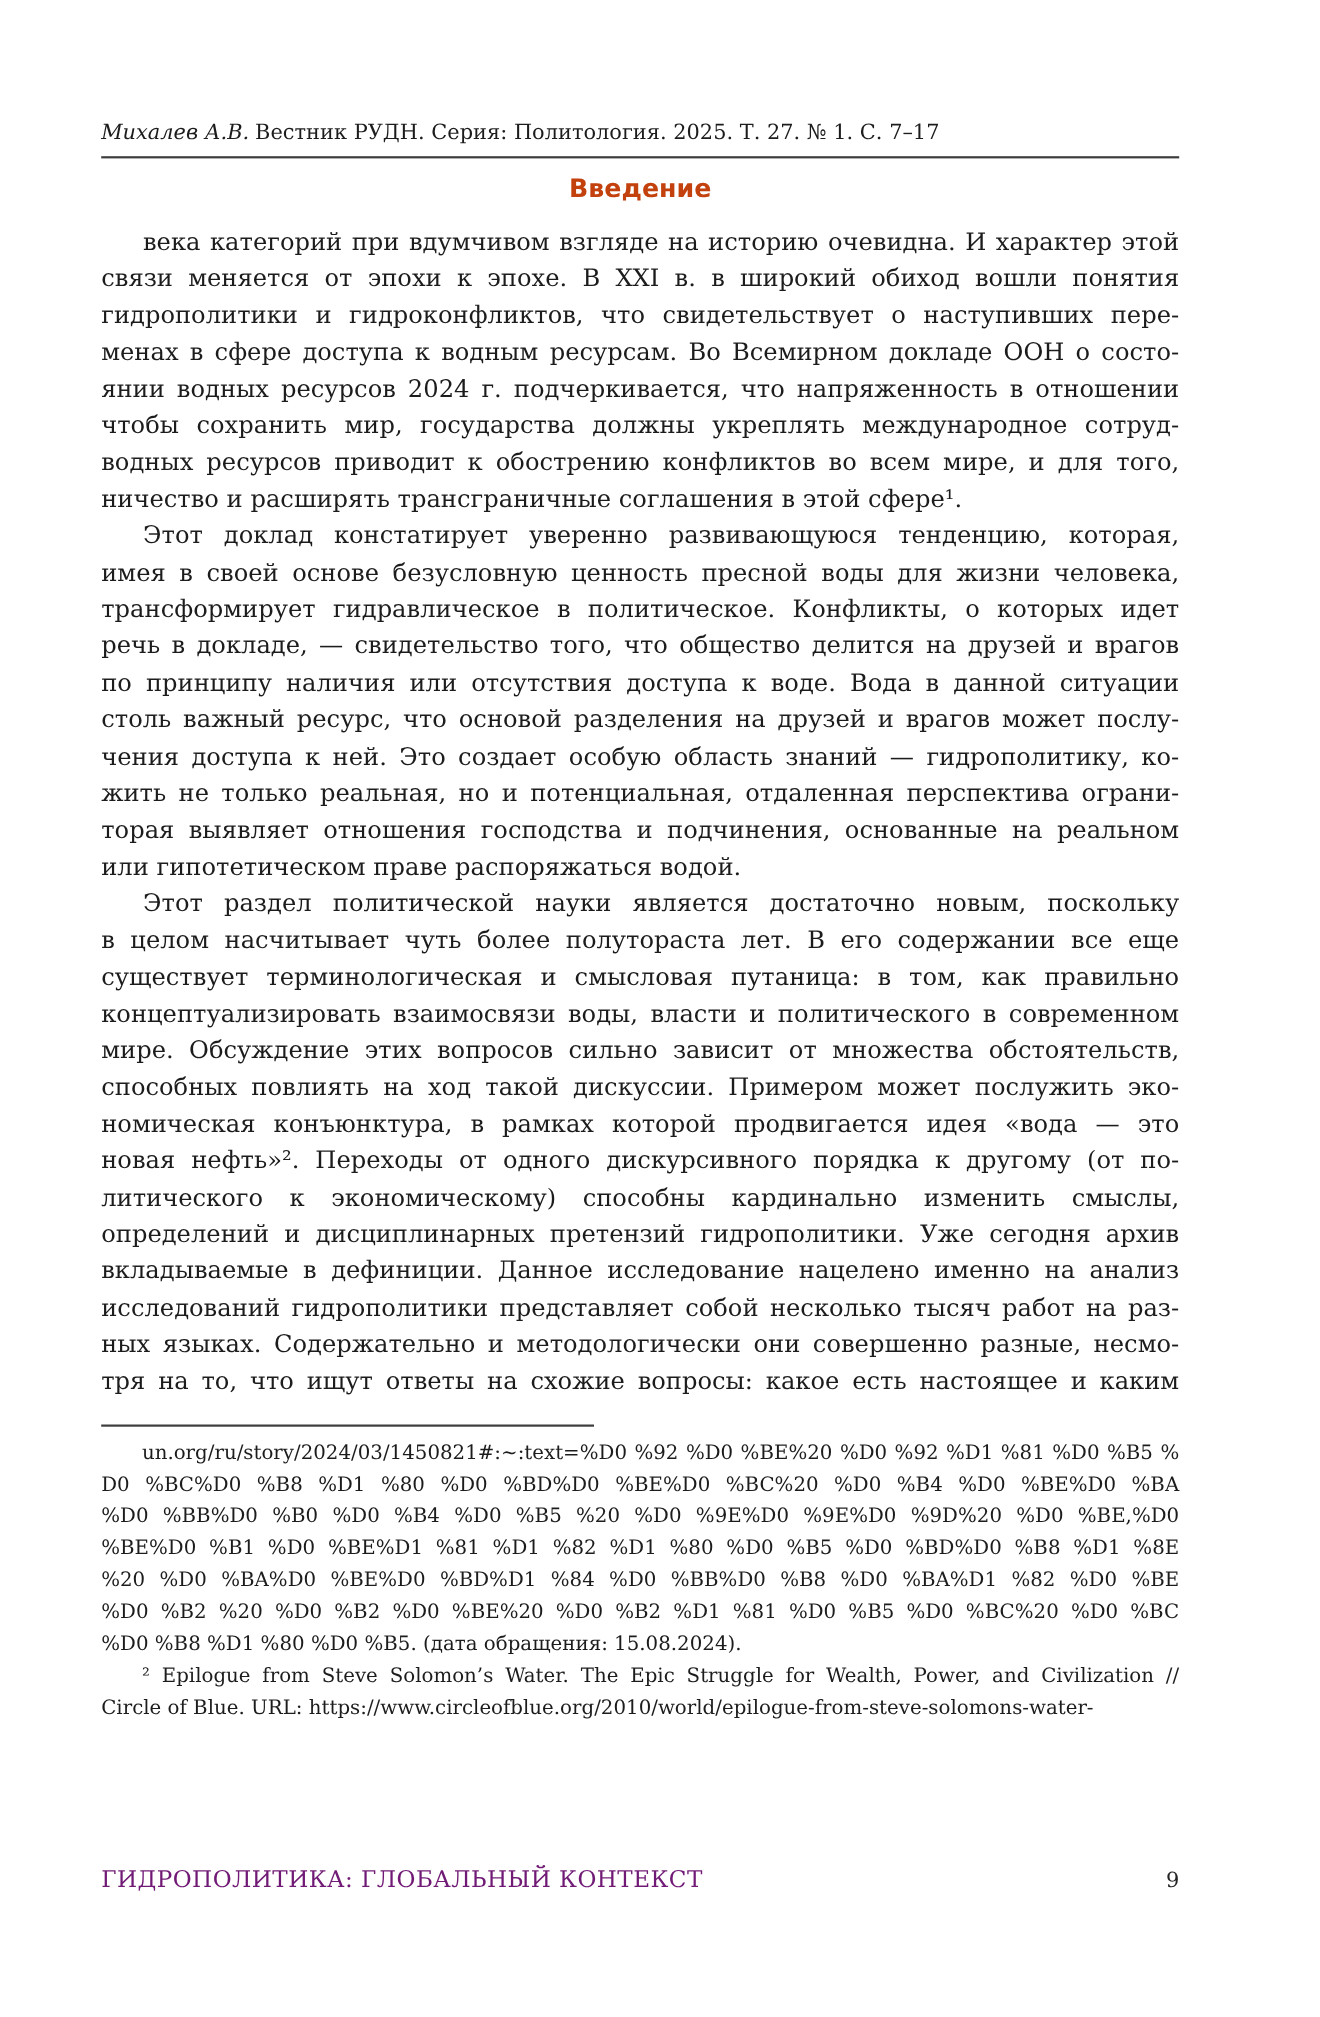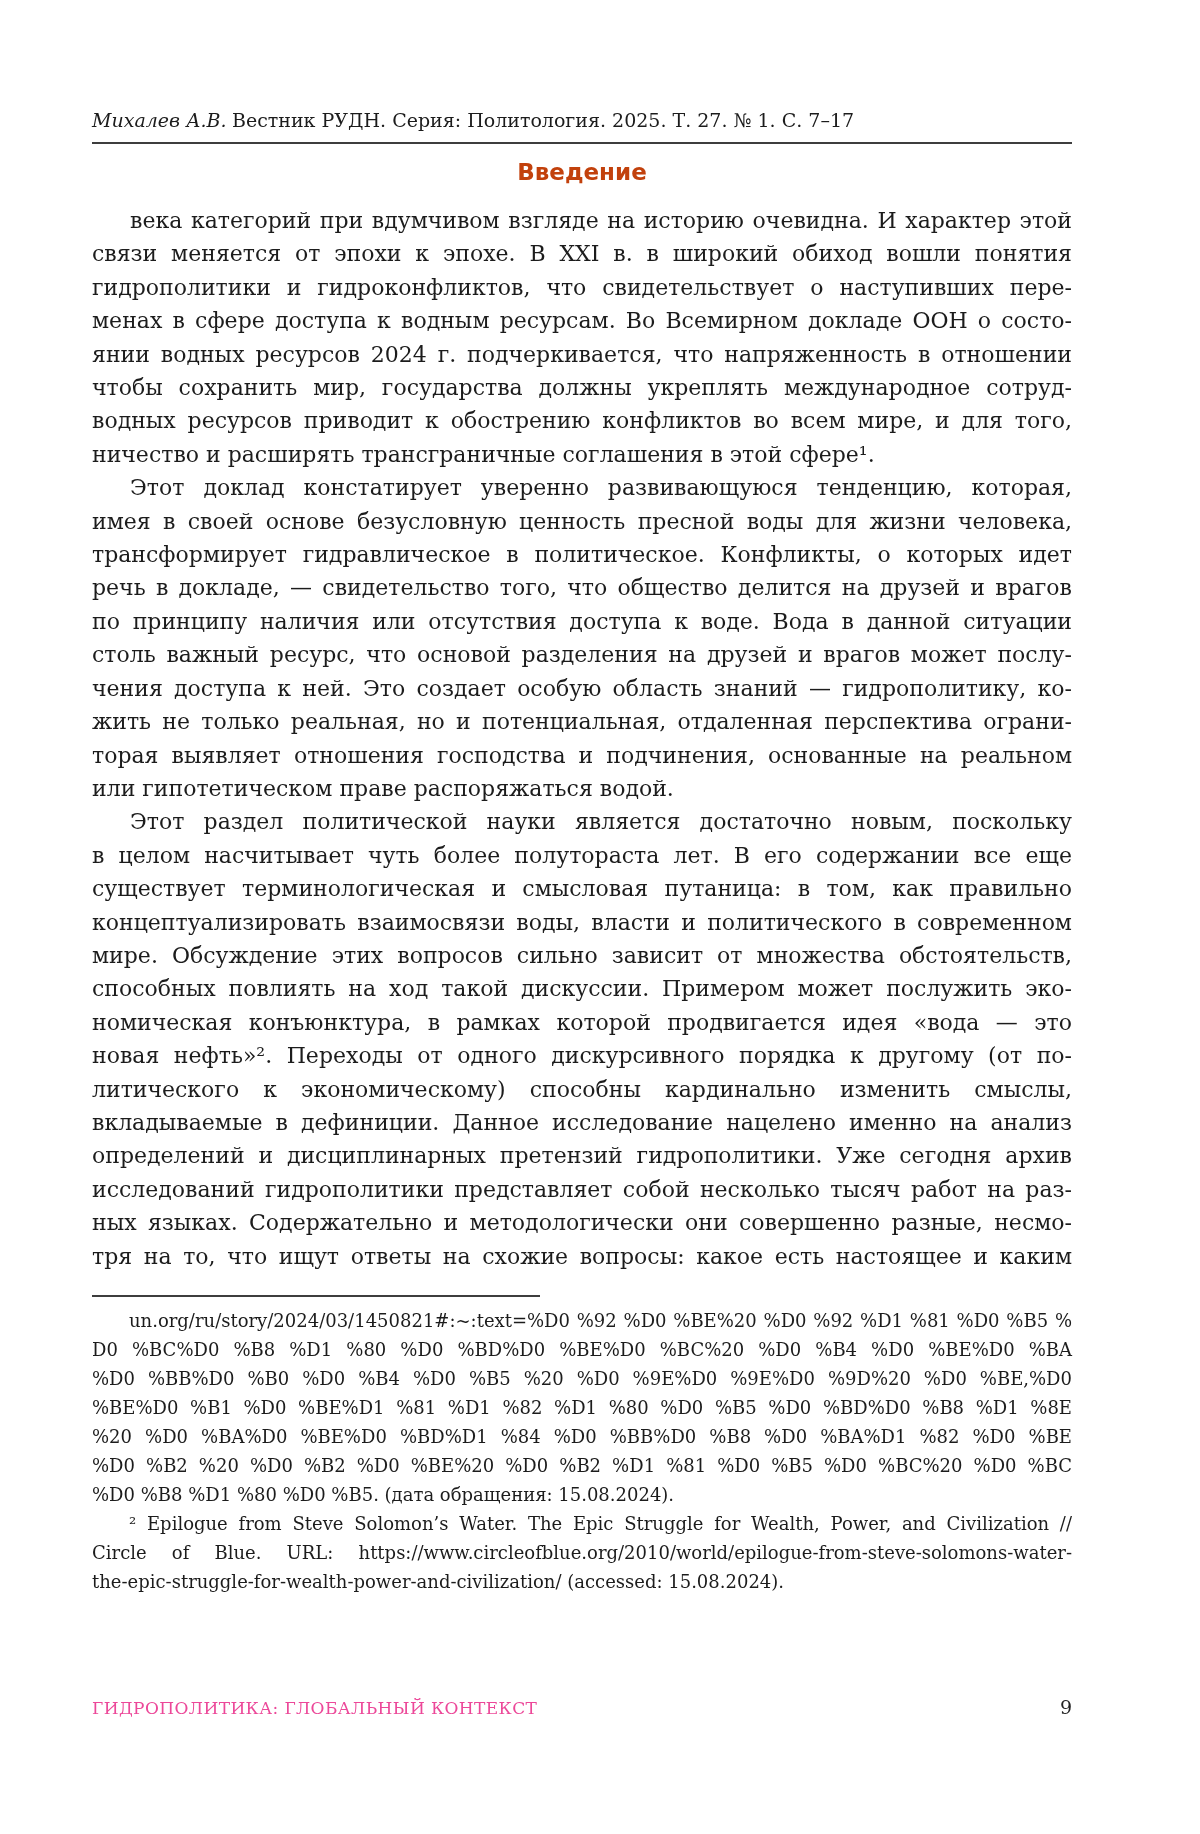--- a/index.html
+++ b/index.html
@@ -90,23 +90,23 @@
   .page-footer {
     position: absolute;
     left: 92px;
     width: 980px;
     top: 1696px;
     display: flex;
     justify-content: space-between;
     align-items: baseline;
   }
   .running-title {
-    font-size: 17px;
+    font-size: 21px;
     letter-spacing: 0.4px;
-    color: #ec4899;
+    color: #701a75;
   }
   .page-number {
     font-size: 19px;
     color: #232323;
   }
 </style>
 </head>
 <body>
 
 <div class="page">
@@ -147,22 +147,22 @@
       <div class="para">
           <div class="line">Этот раздел политической науки является достаточно новым, поскольку</div>
           <div class="line">в целом насчитывает чуть более полутораста лет. В его содержании все еще</div>
           <div class="line">существует терминологическая и смысловая путаница: в том, как правильно</div>
           <div class="line">концептуализировать взаимосвязи воды, власти и политического в современном</div>
           <div class="line">мире. Обсуждение этих вопросов сильно зависит от множества обстоятельств,</div>
           <div class="line">способных повлиять на ход такой дискуссии. Примером может послужить эко-</div>
           <div class="line">номическая конъюнктура, в рамках которой продвигается идея «вода — это</div>
           <div class="line">новая нефть»². Переходы от одного дискурсивного порядка к другому (от по-</div>
           <div class="line">литического к экономическому) способны кардинально изменить смыслы,</div>
+          <div class="line">определений и дисциплинарных претензий гидрополитики. Уже сегодня архив</div>
           <div class="line">вкладываемые в дефиниции. Данное исследование нацелено именно на анализ</div>
-          <div class="line">определений и дисциплинарных претензий гидрополитики. Уже сегодня архив</div>
           <div class="line">исследований гидрополитики представляет собой несколько тысяч работ на раз-</div>
           <div class="line">ных языках. Содержательно и методологически они совершенно разные, несмо-</div>
           <div class="line">тря на то, что ищут ответы на схожие вопросы: какое есть настоящее и каким</div>
         </div>
     </section>
 
     <div class="fn-sep"></div>
 
     <section class="footnotes">
       <div class="footnote end">
@@ -170,21 +170,20 @@
           <div class="line">D0 %BC%D0 %B8 %D1 %80 %D0 %BD%D0 %BE%D0 %BC%20 %D0 %B4 %D0 %BE%D0 %BA</div>
           <div class="line">%D0 %BB%D0 %B0 %D0 %B4 %D0 %B5 %20 %D0 %9E%D0 %9E%D0 %9D%20 %D0 %BE,%D0</div>
           <div class="line">%BE%D0 %B1 %D0 %BE%D1 %81 %D1 %82 %D1 %80 %D0 %B5 %D0 %BD%D0 %B8 %D1 %8E</div>
           <div class="line">%20 %D0 %BA%D0 %BE%D0 %BD%D1 %84 %D0 %BB%D0 %B8 %D0 %BA%D1 %82 %D0 %BE</div>
           <div class="line">%D0 %B2 %20 %D0 %B2 %D0 %BE%20 %D0 %B2 %D1 %81 %D0 %B5 %D0 %BC%20 %D0 %BC</div>
           <div class="line">%D0 %B8 %D1 %80 %D0 %B5. (дата обращения: 15.08.2024).</div>
         </div>
       <div class="footnote end">
           <div class="line">² Epilogue from Steve Solomon’s Water. The Epic Struggle for Wealth, Power, and Civilization //</div>
           <div class="line">Circle of Blue. URL: https://www.circleofblue.org/2010/world/epilogue-from-steve-solomons-water-</div>
-          <div class="line">the-epic-struggle-for-wealth-power-and-civilization/ (accessed: 15.08.2024).</div>
         </div>
     </section>
 
   </div>
 
   <footer class="page-footer">
     <span class="running-title">ГИДРОПОЛИТИКА: ГЛОБАЛЬНЫЙ КОНТЕКСТ</span>
     <span class="page-number">9</span>
   </footer>
 </div>

